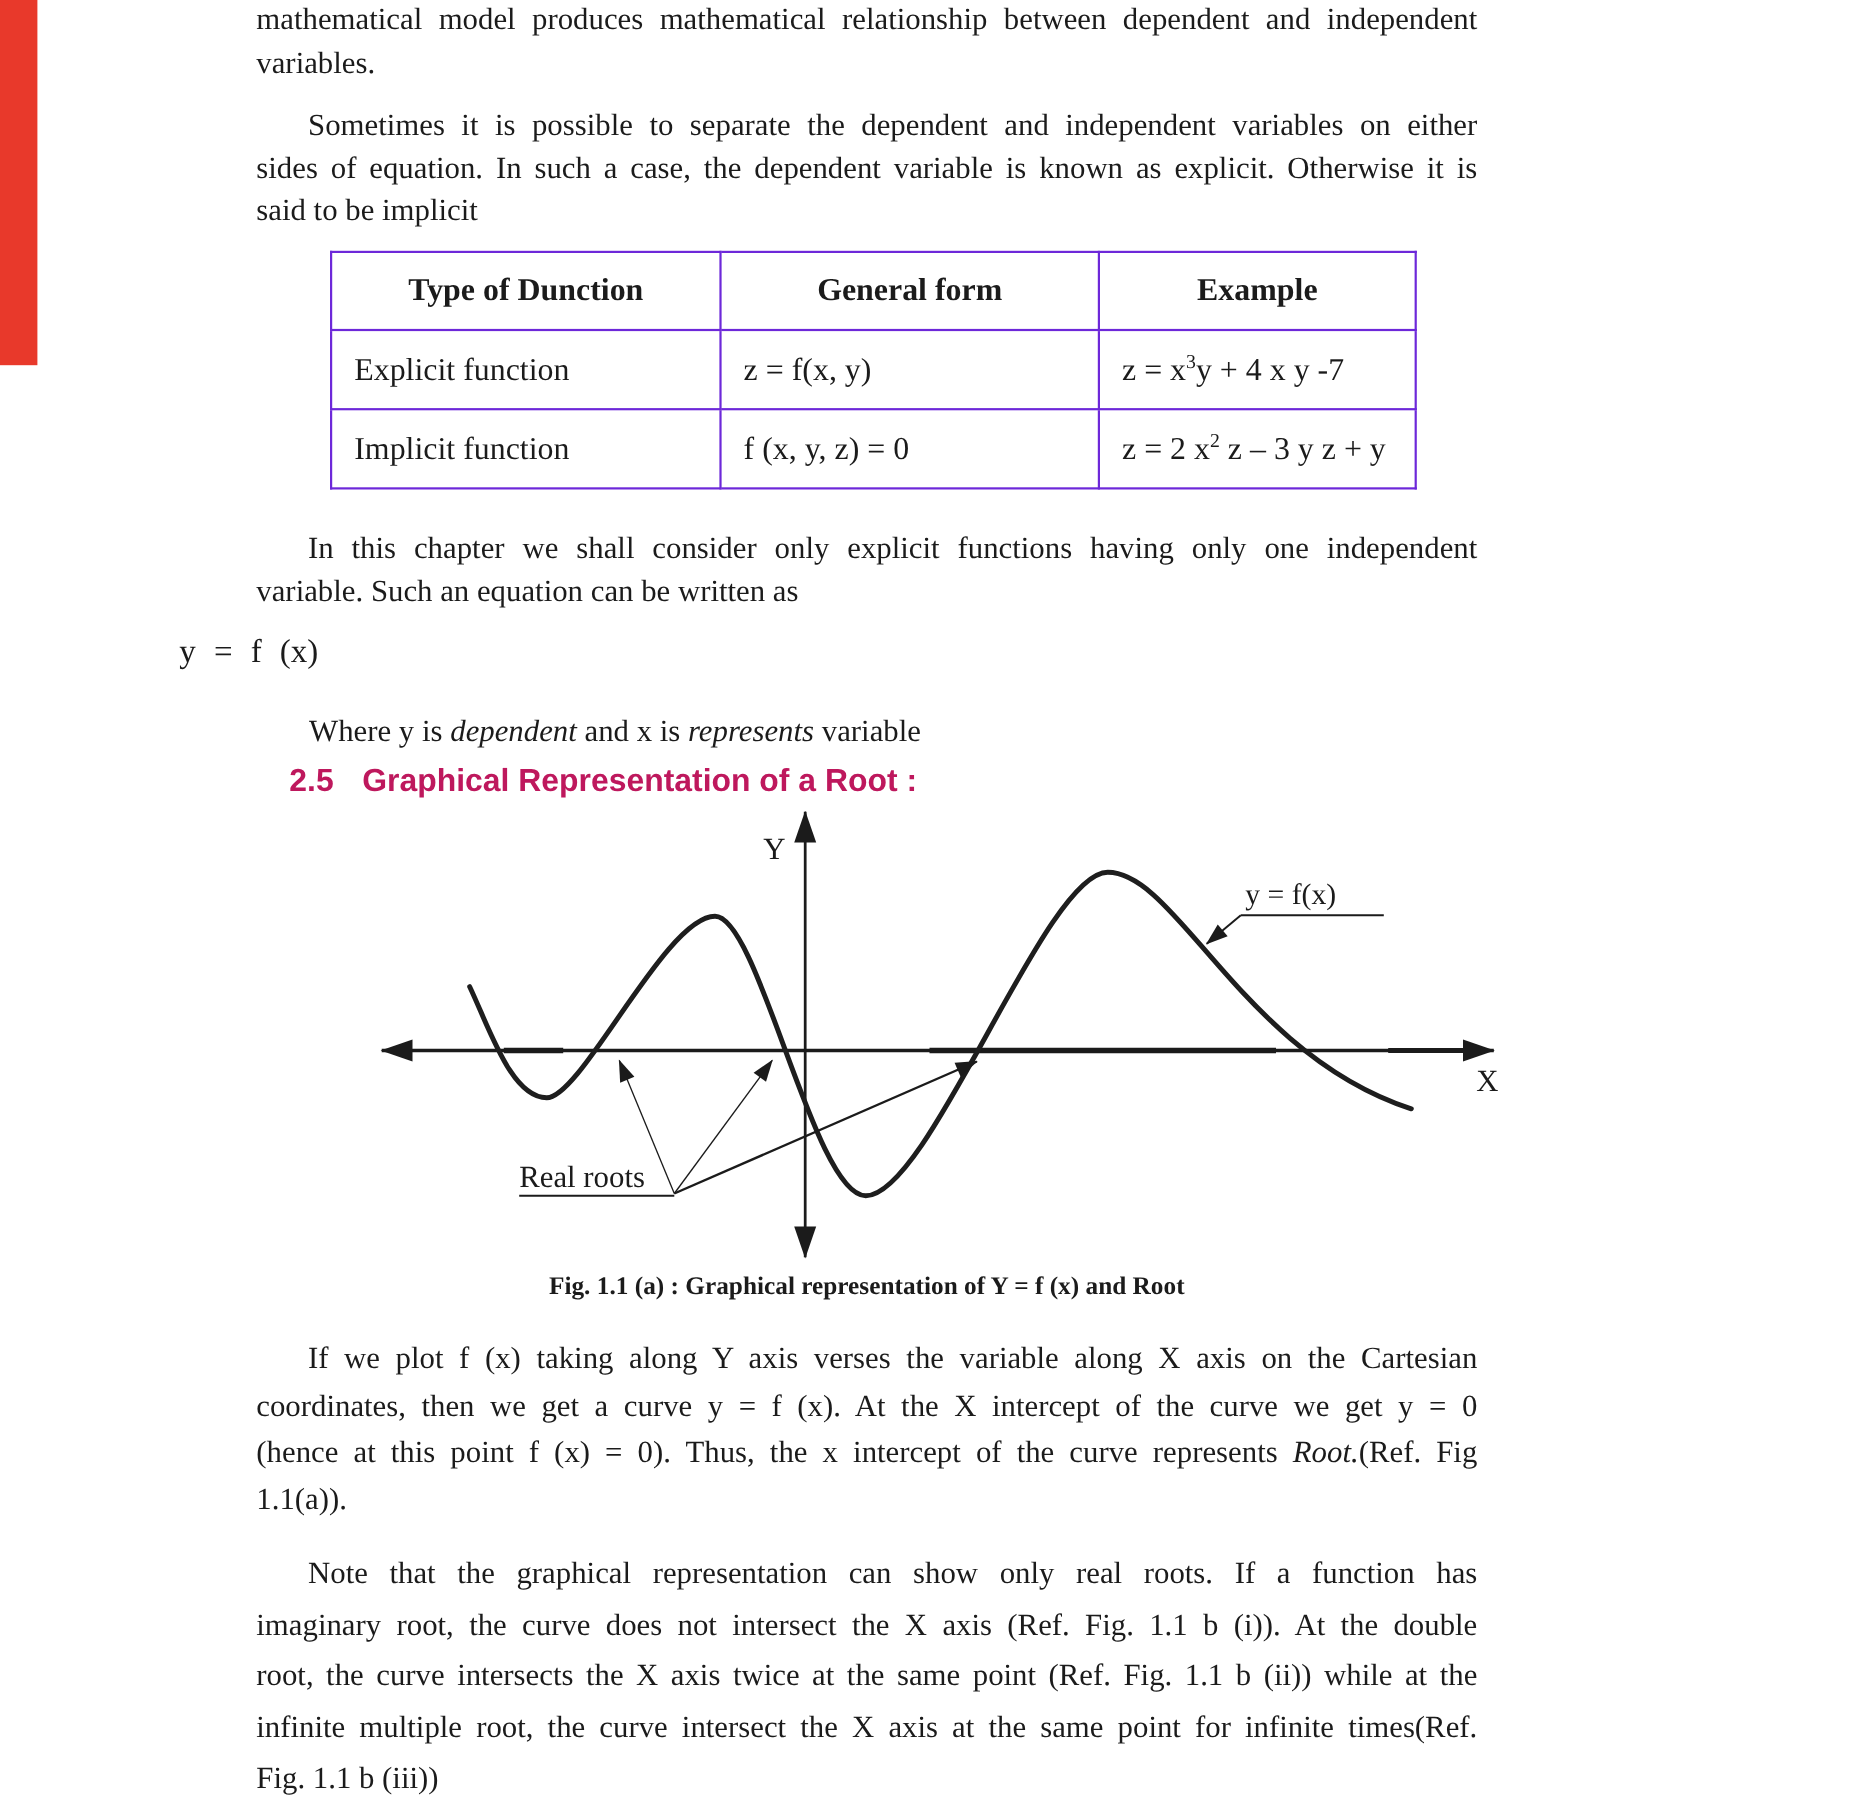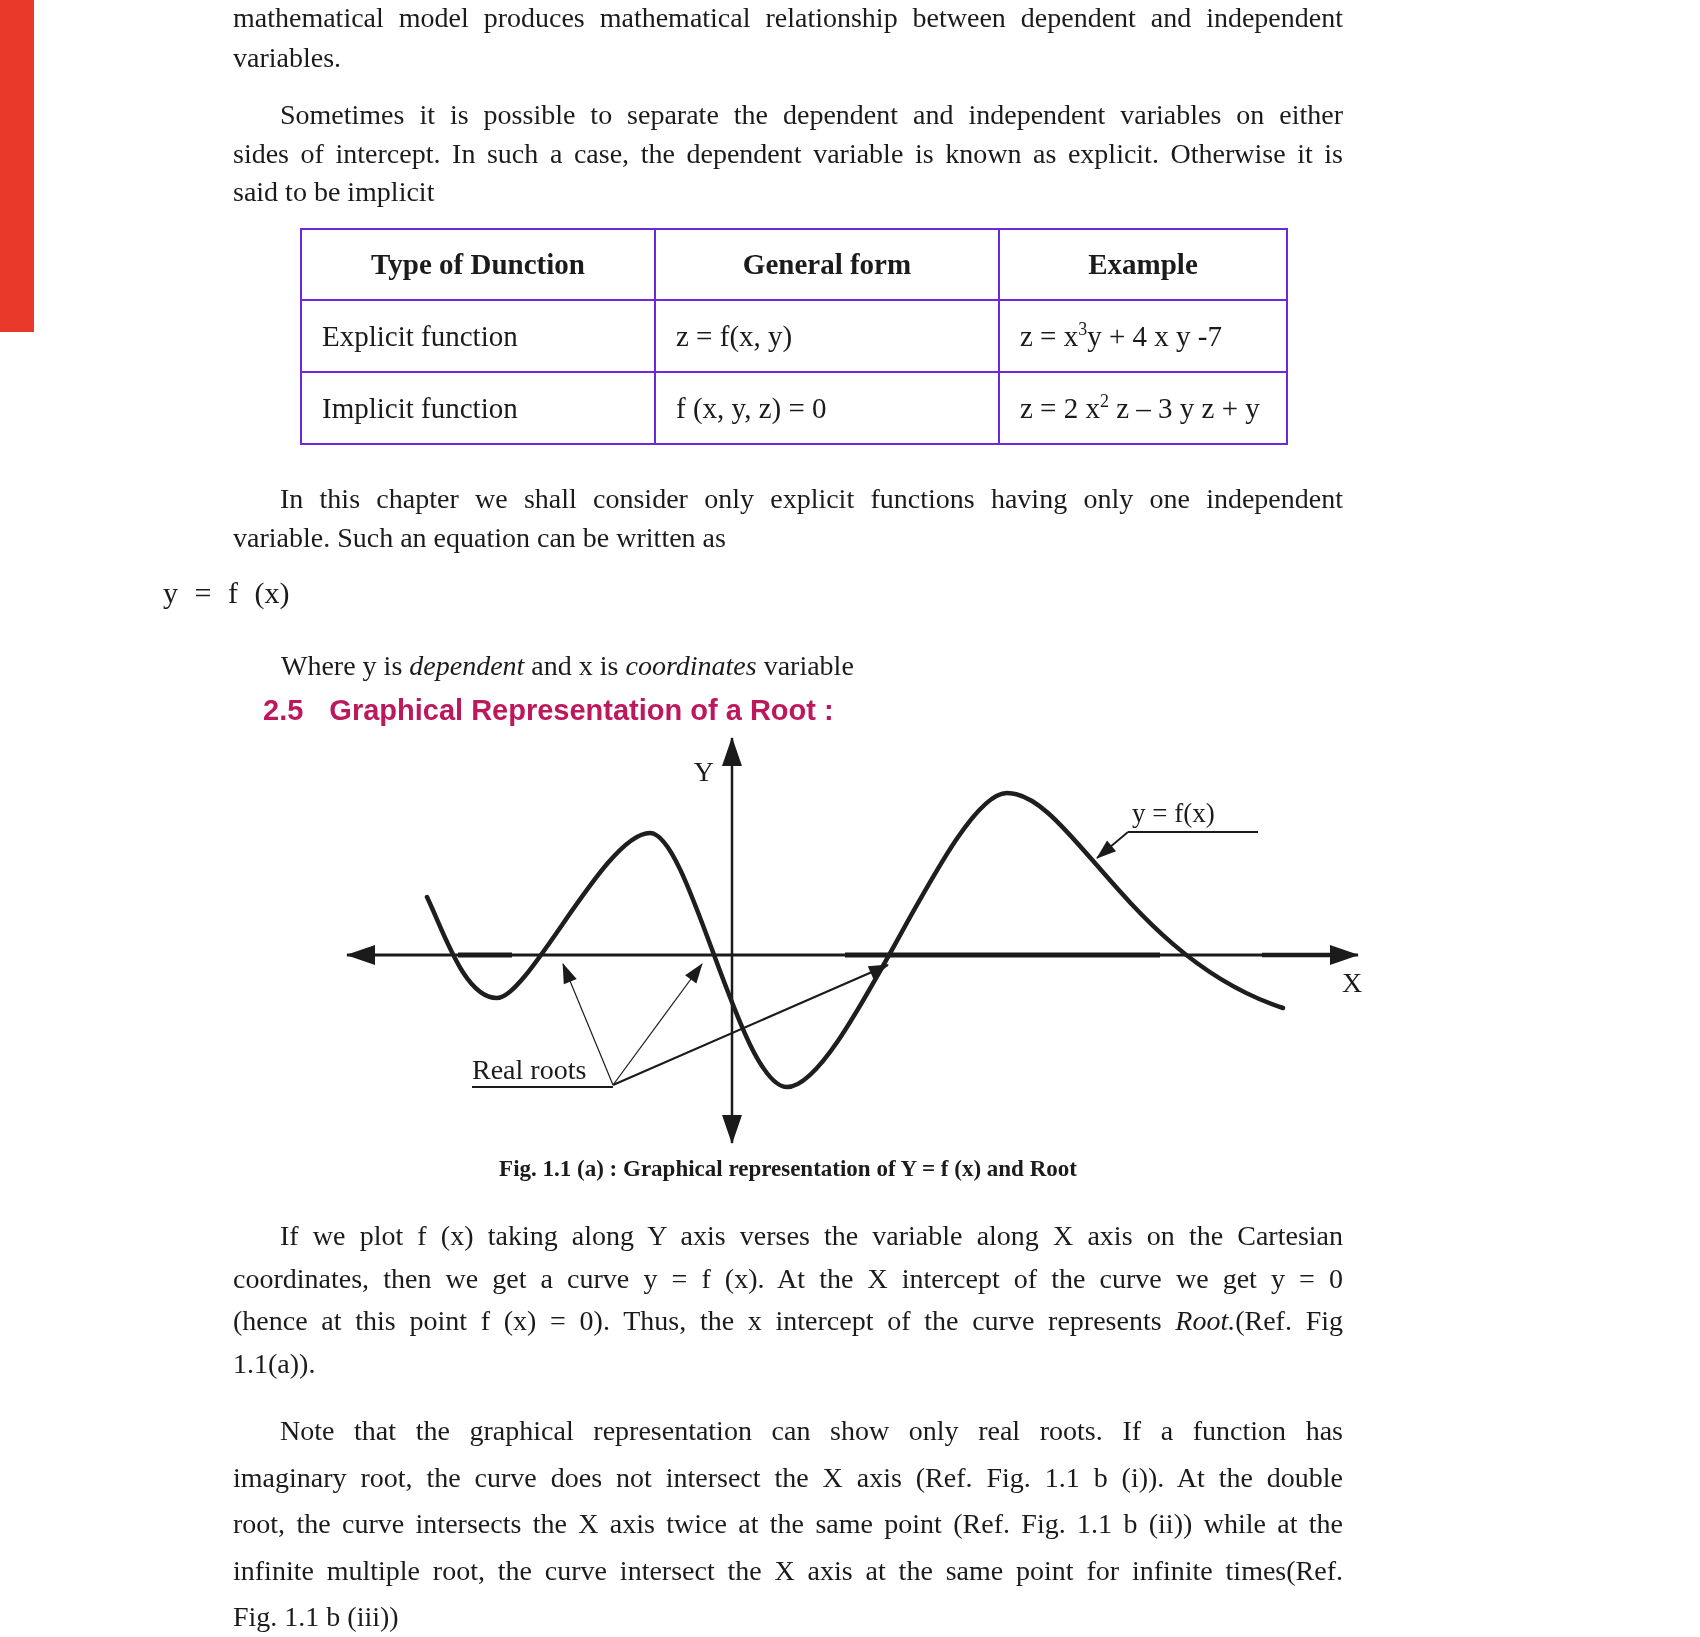--- a/index.html
+++ b/index.html
@@ -38,21 +38,21 @@
 
 <div class="abs red-bar"></div>
 
 <div class="abs body-par p1">
   <div class="ln">mathematical model produces mathematical relationship between dependent and independent</div>
   <div class="ln-last">variables.</div>
 </div>
 
 <div class="abs body-par p2">
   <div class="ln indent">Sometimes it is possible to separate the dependent and independent variables on either</div>
-  <div class="ln">sides of intercept. In such a case, the dependent variable is known as explicit. Otherwise it is</div>
+  <div class="ln">sides of equation. In such a case, the dependent variable is known as explicit. Otherwise it is</div>
   <div class="ln-last">said to be implicit</div>
 </div>
 
 <table class="abs doc-table">
   <tbody>
       <tr>
     <th class="c1">Type of Dunction</th>
     <th class="c2">General form</th>
     <th class="c3">Example</th>
   </tr>
@@ -70,21 +70,21 @@
   </table>
 
 <div class="abs body-par p-after">
   <div class="ln indent">In this chapter we shall consider only explicit functions having only one independent</div>
   <div class="ln-last">variable. Such an equation can be written as</div>
 </div>
 
 <div class="abs equation">y = f (x)</div>
 
 <div class="abs where">
-  <span>Where y is </span><i>dependent</i><span> and x is </span><i>coordinates</i><span> variable</span>
+  <span>Where y is </span><i>dependent</i><span> and x is </span><i>represents</i><span> variable</span>
 </div>
 
 <div class="abs sec-head">
   <span class="num">2.5</span><span>Graphical Representation of a Root :</span>
 </div>
 
 <svg class="abs fig-svg" width="1100" height="442" viewBox="0 0 1100 442">
   <defs>
     <marker id="ah" markerUnits="userSpaceOnUse" markerWidth="22" markerHeight="18" refX="20" refY="8" orient="auto-start-reverse">
       <path d="M1,1 L21,8 L1,15 z" fill="#1b1b1b"></path>

